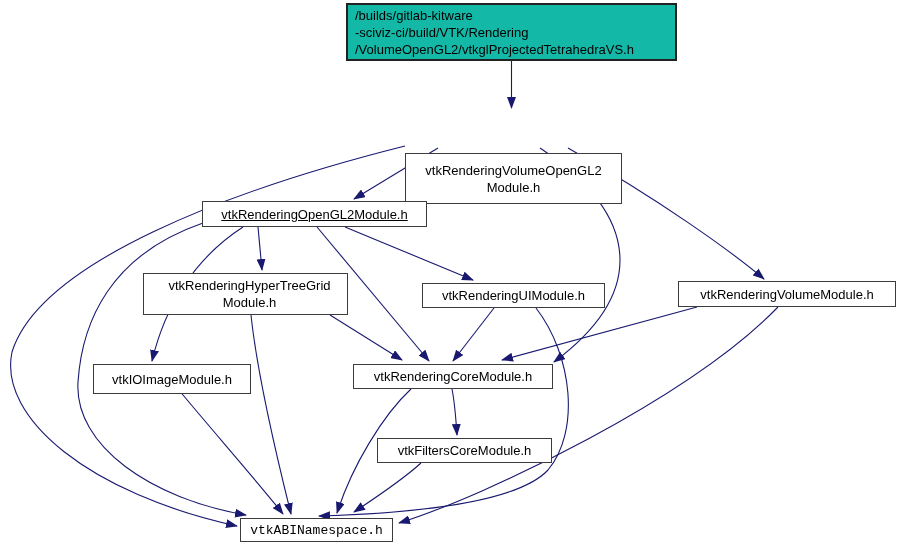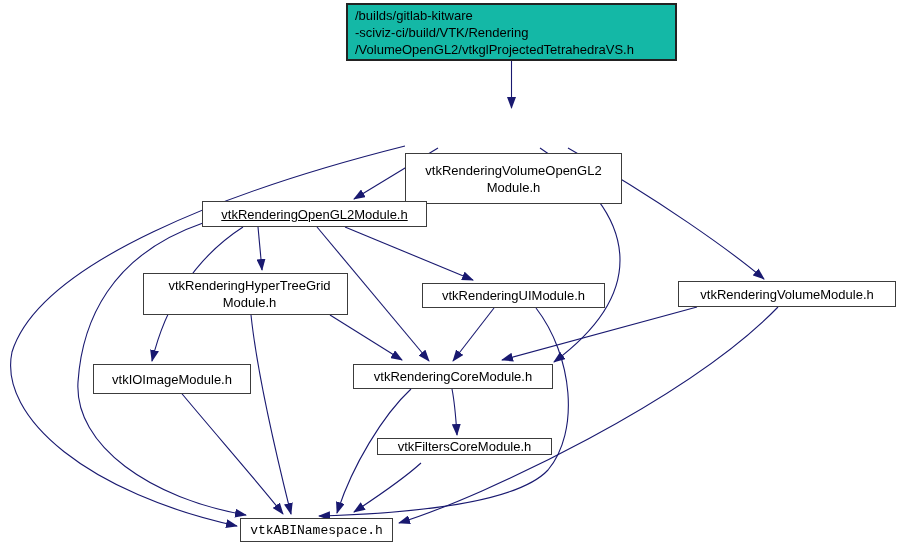--- a/index.html
+++ b/index.html
@@ -64,19 +64,19 @@
     </div>
     <div class="node" style="left: 678px; top: 281px; width: 218px; height: 26px;">
       <span>vtkRenderingVolumeModule.h</span>
     </div>
     <div class="node" style="left: 93px; top: 364px; width: 158px; height: 30px;">
       <span>vtkIOImageModule.h</span>
     </div>
     <div class="node" style="left: 353px; top: 364px; width: 200px; height: 25px;">
       <span>vtkRenderingCoreModule.h</span>
     </div>
-    <div class="node" style="left: 377px; top: 438px; width: 175px; height: 17px;">
+    <div class="node" style="left: 377px; top: 438px; width: 175px; height: 25px;">
       <span>vtkFiltersCoreModule.h</span>
     </div>
     <div class="node" style="left: 240px; top: 518px; width: 153px; height: 24px; font-family: Liberation Mono, monospace;">
       <span>vtkABINamespace.h</span>
     </div>
   </div>
 
 </body></html>

